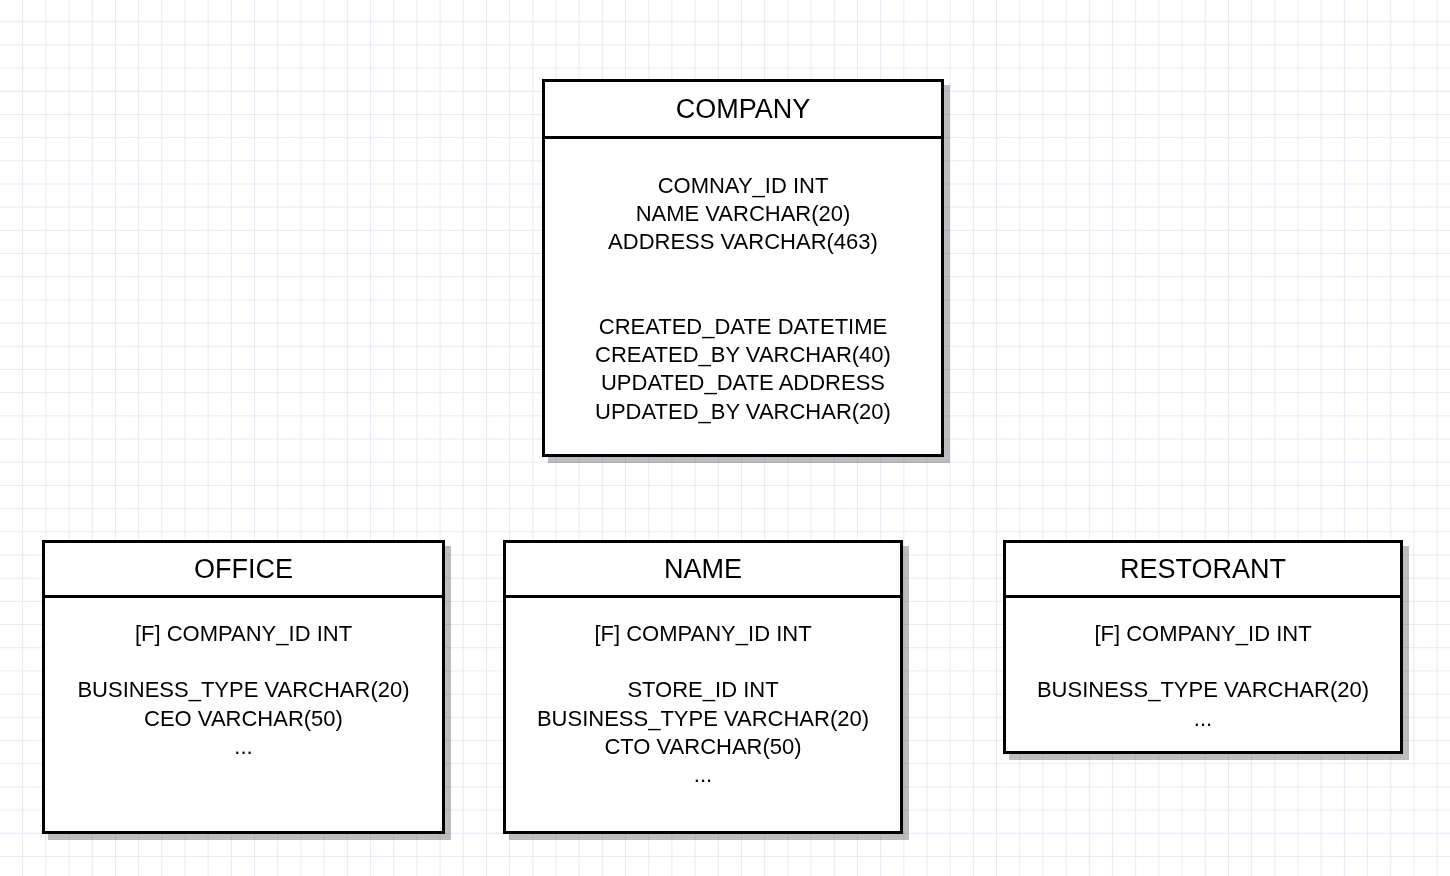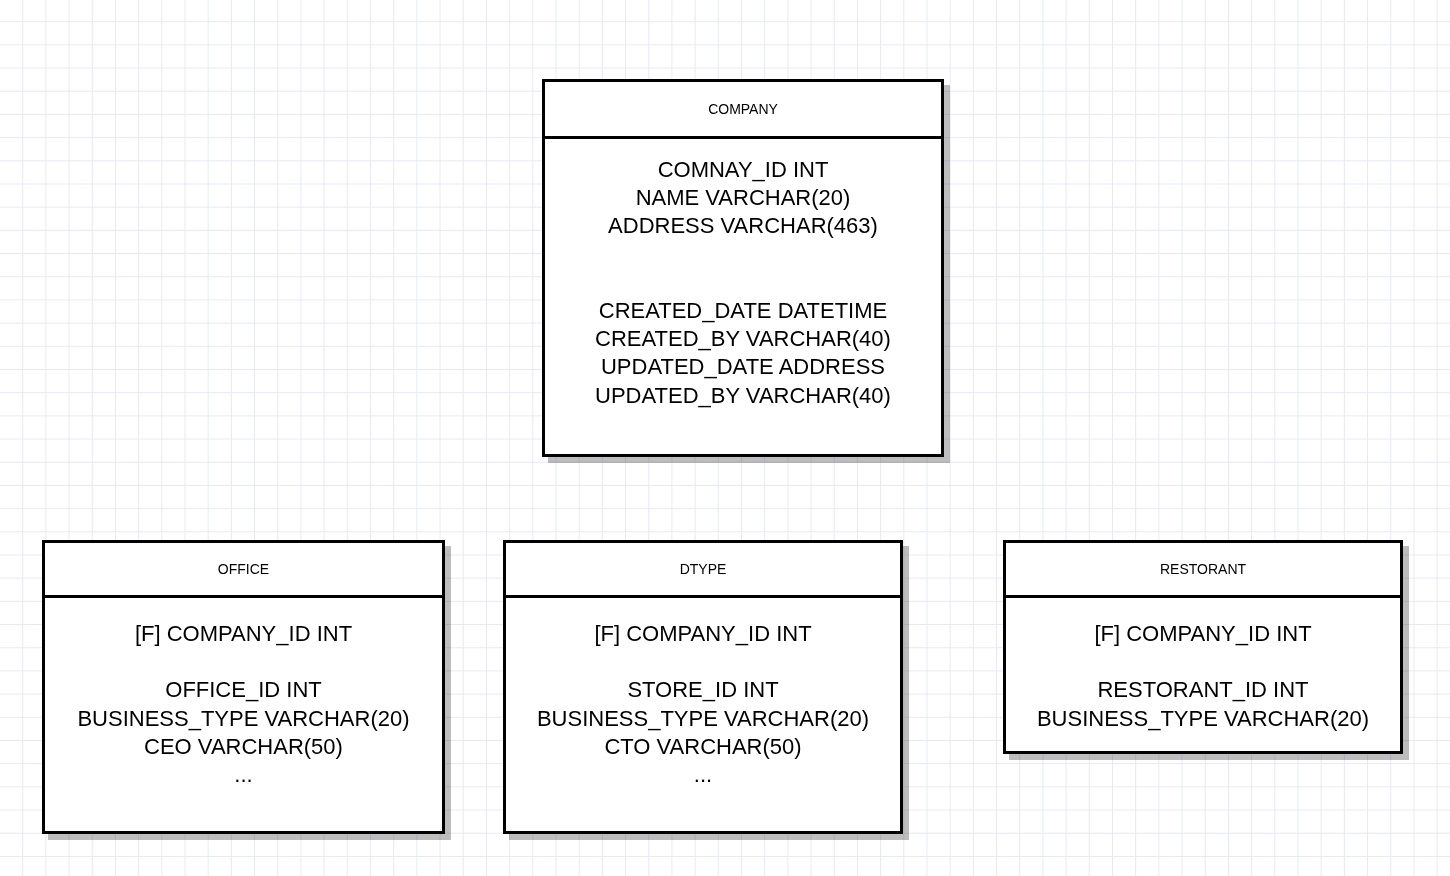--- a/index.html
+++ b/index.html
@@ -34,21 +34,21 @@
     box-sizing: border-box;
     background: #ffffff;
     border: 3px solid #000000;
     box-shadow: 6px 6px 0 0 rgba(0,0,0,0.26);
   }
 
   .entity-title {
     box-sizing: border-box;
     width: 100%;
     text-align: center;
-    font-size: 14px;
+    font-size: 27px;
     line-height: 26px;
     color: #000000;
     border-bottom: 3px solid #000000;
     display: flex;
     align-items: center;
     justify-content: center;
   }
 
   .entity-body {
     box-sizing: border-box;
@@ -70,21 +70,21 @@
   }
 
   
   #entity-company {
     left: 542px;
     top: 79px;
     width: 402px;
     height: 378px;
   }
   #entity-company .entity-title { height: 57px; }
-  #entity-company .entity-body  { padding-top: 17px; }
+  #entity-company .entity-body  { padding-top: 33px; }
 
   #entity-office {
     left: 42px;
     top: 540px;
     width: 403px;
     height: 294px;
   }
   #entity-store {
     left: 503px;
     top: 540px;
@@ -113,52 +113,50 @@
     <div class="entity-title">COMPANY</div>
     <div class="entity-body">
         <span class="attr-line">COMNAY_ID INT</span>
         <span class="attr-line">NAME VARCHAR(20)</span>
         <span class="attr-line">ADDRESS VARCHAR(463)</span>
         <span class="attr-line blank">&nbsp;</span>
         <span class="attr-line blank">&nbsp;</span>
         <span class="attr-line">CREATED_DATE DATETIME</span>
         <span class="attr-line">CREATED_BY VARCHAR(40)</span>
         <span class="attr-line">UPDATED_DATE ADDRESS</span>
-        <span class="attr-line">UPDATED_BY VARCHAR(40)</span>
+        <span class="attr-line">UPDATED_BY VARCHAR(20)</span>
       </div>
   </div>
 
   <div class="entity" id="entity-office">
     <div class="entity-title">OFFICE</div>
     <div class="entity-body">
         <span class="attr-line">[F] COMPANY_ID INT</span>
         <span class="attr-line blank">&nbsp;</span>
-        <span class="attr-line">OFFICE_ID INT</span>
         <span class="attr-line">BUSINESS_TYPE VARCHAR(20)</span>
         <span class="attr-line">CEO VARCHAR(50)</span>
         <span class="attr-line">...</span>
       </div>
   </div>
 
   <div class="entity" id="entity-store">
-    <div class="entity-title">DTYPE</div>
+    <div class="entity-title">NAME</div>
     <div class="entity-body">
         <span class="attr-line">[F] COMPANY_ID INT</span>
         <span class="attr-line blank">&nbsp;</span>
         <span class="attr-line">STORE_ID INT</span>
         <span class="attr-line">BUSINESS_TYPE VARCHAR(20)</span>
         <span class="attr-line">CTO VARCHAR(50)</span>
         <span class="attr-line">...</span>
       </div>
   </div>
 
   <div class="entity" id="entity-restorant">
     <div class="entity-title">RESTORANT</div>
     <div class="entity-body">
         <span class="attr-line">[F] COMPANY_ID INT</span>
         <span class="attr-line blank">&nbsp;</span>
-        <span class="attr-line">RESTORANT_ID INT</span>
         <span class="attr-line">BUSINESS_TYPE VARCHAR(20)</span>
         <span class="attr-line">...</span>
       </div>
   </div>
 
 </div>
 
 </body></html>

